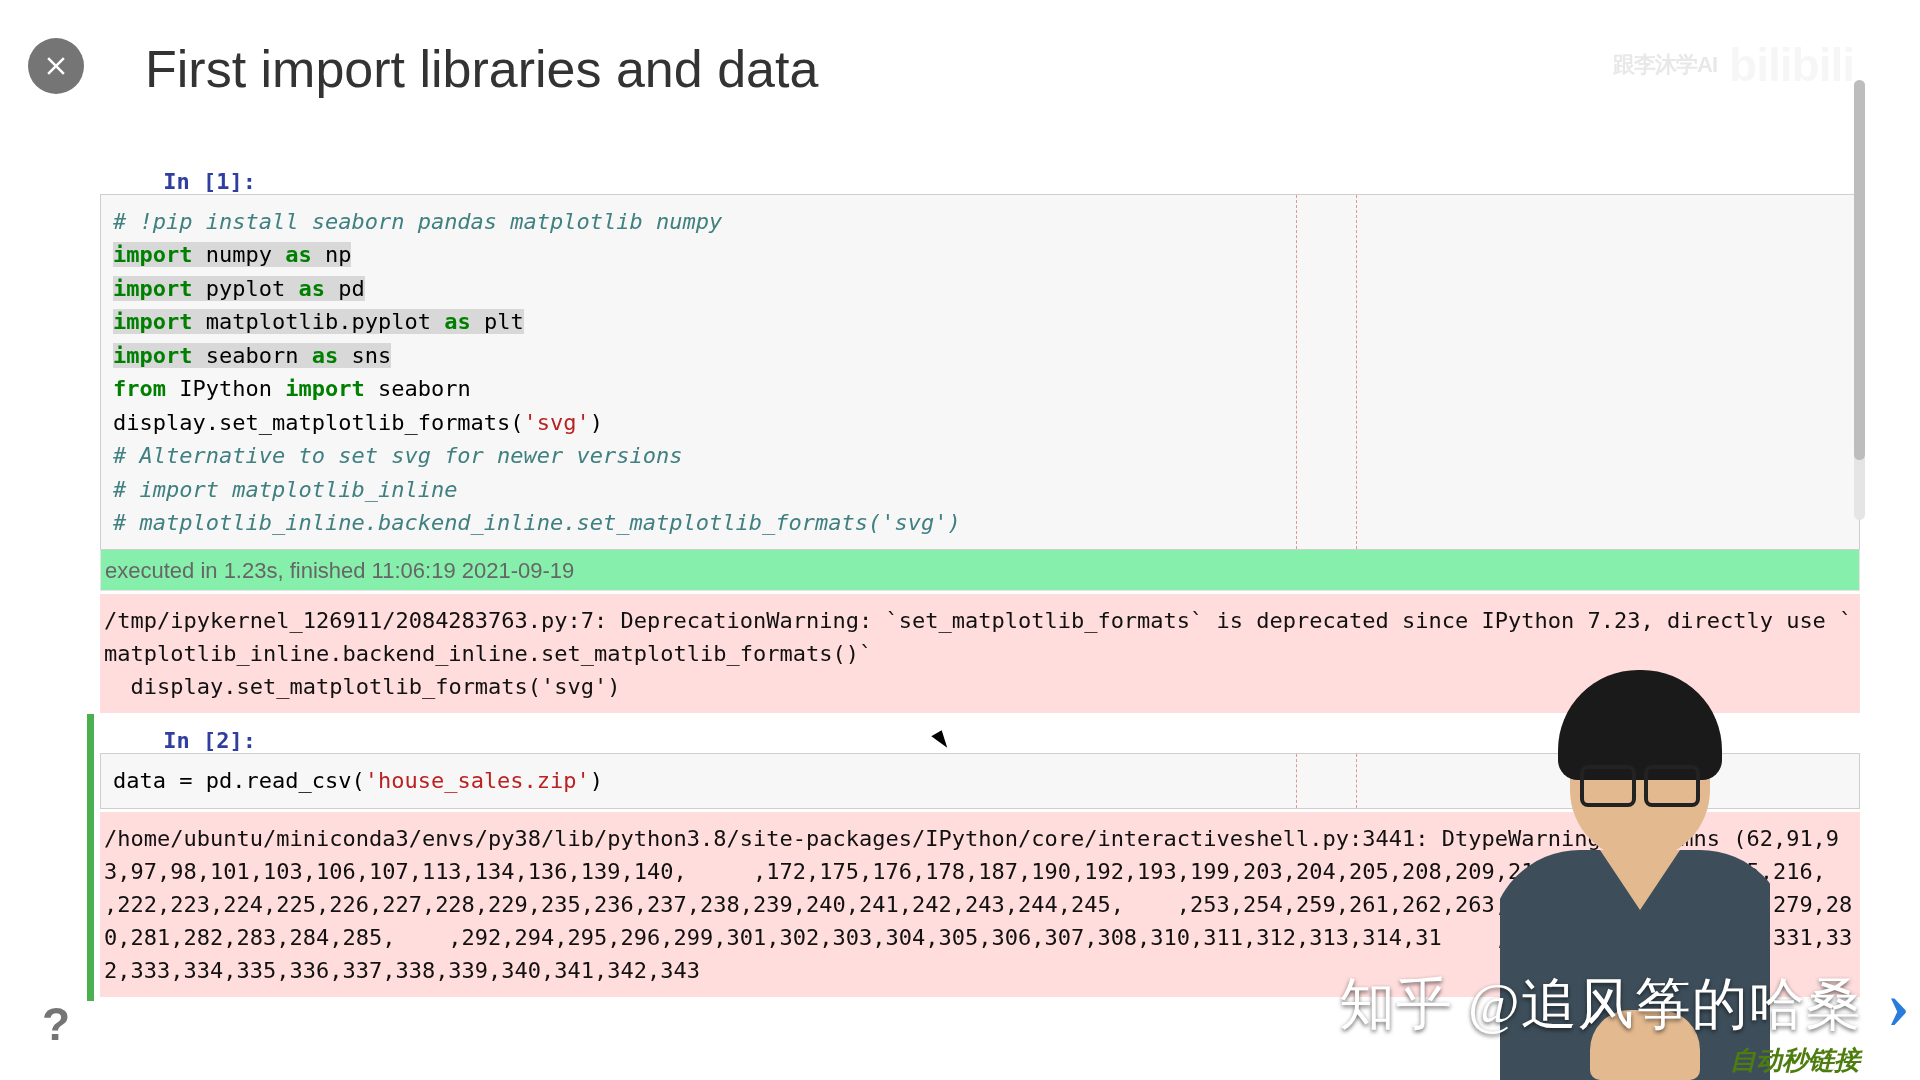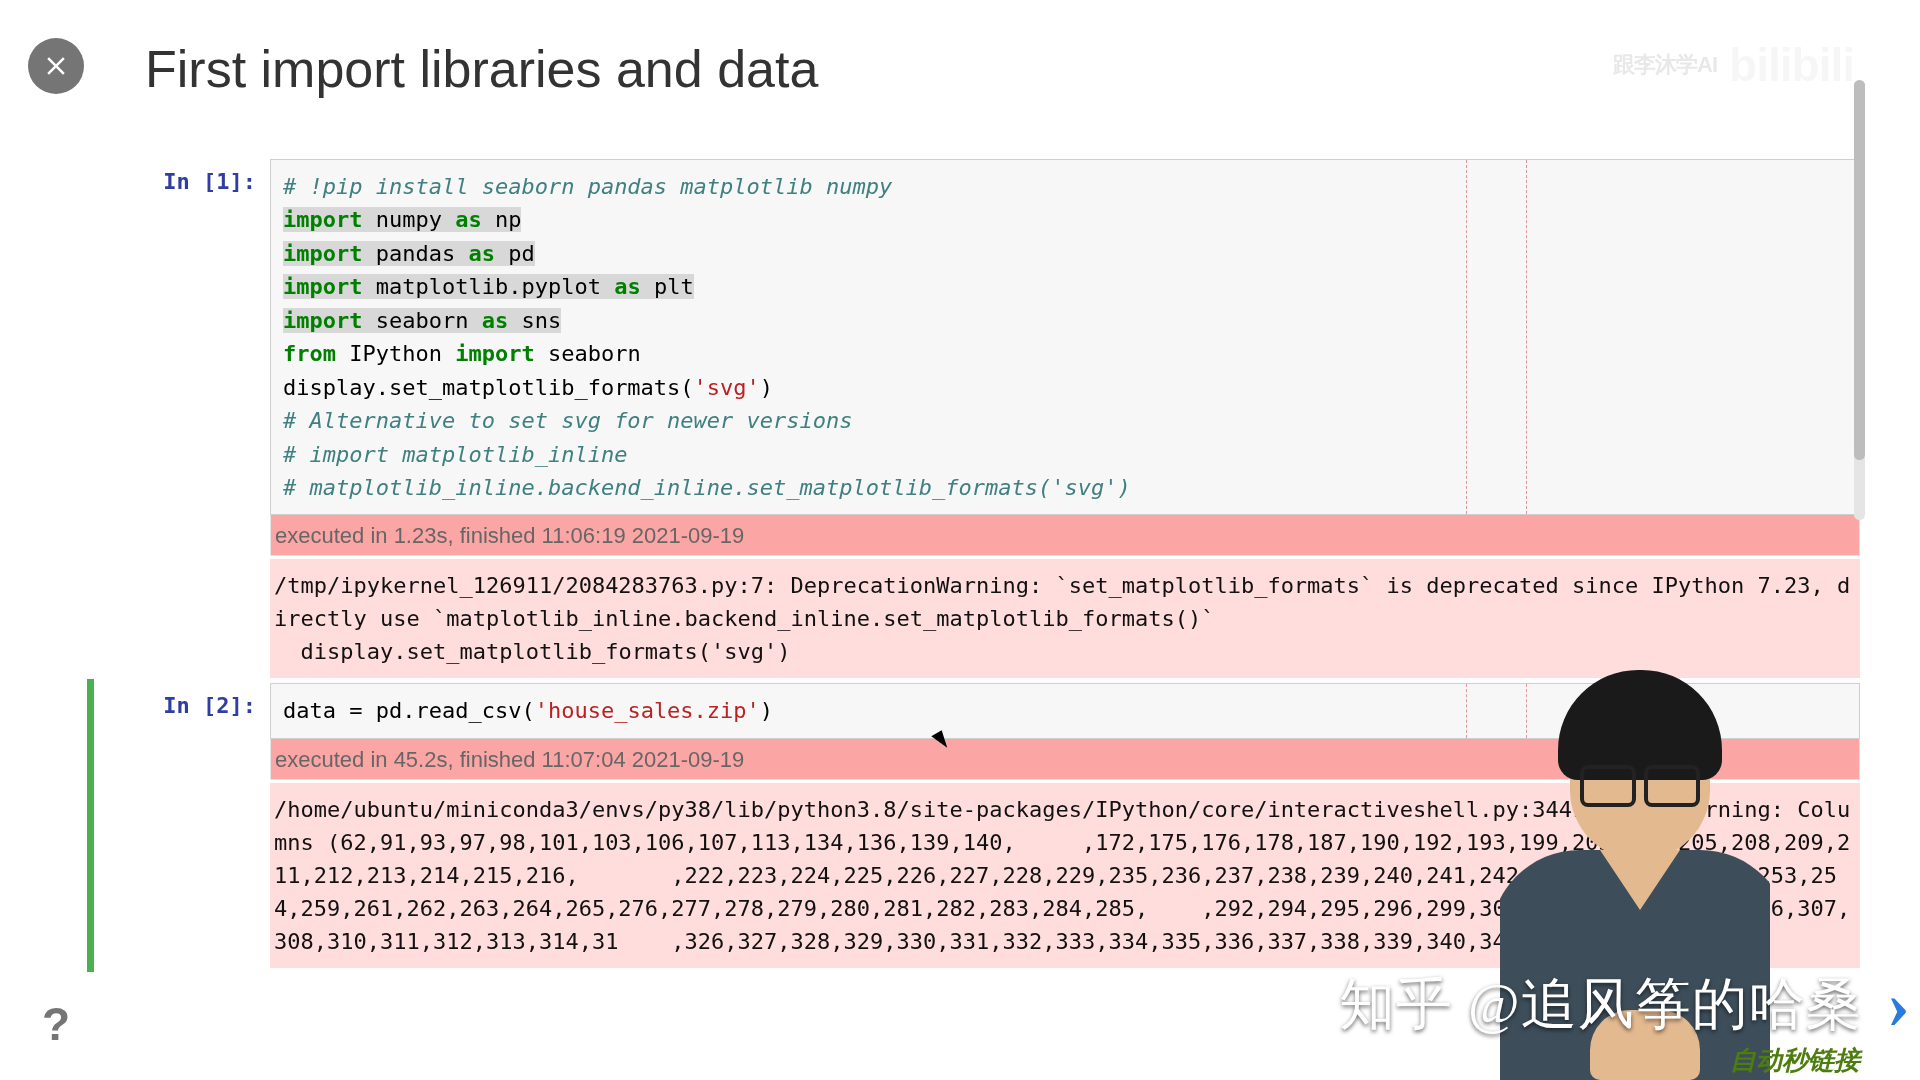--- a/index.html
+++ b/index.html
@@ -19,20 +19,21 @@
 .heading {
   font-size: 52px;
   font-weight: 400;
   color: #333;
   margin: 29px 0 60px 45px;
 }
 .cell {
   display: flex;
   margin-bottom: 5px;
   position: relative;
+  flex-direction: column;
 }
 .cell.selected::before {
   content: "";
   position: absolute;
   left: -13px;
   top: -4px;
   bottom: -4px;
   width: 7px;
   background: #4caf50;
 }
@@ -65,21 +66,21 @@
   position: absolute;
   top: 0; bottom: 0;
   border-left: 1px dashed #d99;
 }
 .ruler1 { left: 1195px; }
 .ruler2 { left: 1255px; }
 .exec-info {
   font-size: 22px;
   color: #666;
   padding: 8px 4px 6px 4px;
-  background: #fca5a5;
+  background: #86efac;
   border: 1px solid #e5e5e5;
   border-top: none;
 }
 .stderr {
   background: #fdd;
   font-family: "DejaVu Sans Mono", Menlo, Consolas, monospace;
   font-size: 22px;
   line-height: 1.5;
   padding: 10px 4px;
   white-space: pre-wrap;
@@ -245,39 +246,38 @@
 
 <div class="notebook-scroll">
 
   <h2 class="heading">First import libraries and data</h2>
 
   <div class="cell">
     <div class="prompt">In [1]:</div>
     <div class="input-area">
       <div class="code-block"><div class="ruler1"></div><div class="ruler2"></div><span class="cm-comment"># !pip install seaborn pandas matplotlib numpy</span>
 <span class="sel-hl"><span class="cm-keyword">import</span><span> numpy </span><span class="cm-keyword">as</span><span> np</span></span>
-<span class="sel-hl"><span class="cm-keyword">import</span><span> pandas </span><span class="cm-keyword">as</span><span> pd</span></span>
+<span class="sel-hl"><span class="cm-keyword">import</span><span> pyplot </span><span class="cm-keyword">as</span><span> pd</span></span>
 <span class="sel-hl"><span class="cm-keyword">import</span><span> matplotlib.pyplot </span><span class="cm-keyword">as</span><span> plt</span></span>
 <span class="sel-hl"><span class="cm-keyword">import</span><span> seaborn </span><span class="cm-keyword">as</span><span> sns</span></span>
 <span class="cm-keyword">from</span><span> IPython </span><span class="cm-keyword">import</span><span> seaborn</span>
 <span>display.set_matplotlib_formats(</span><span class="cm-string">'svg'</span><span>)</span>
 <span class="cm-comment"># Alternative to set svg for newer versions</span>
 <span class="cm-comment"># import matplotlib_inline</span>
 <span class="cm-comment"># matplotlib_inline.backend_inline.set_matplotlib_formats('svg')</span></div>
       <div class="exec-info">executed in 1.23s, finished 11:06:19 2021-09-19</div>
       <div class="stderr">/tmp/ipykernel_126911/2084283763.py:7: DeprecationWarning: `set_matplotlib_formats` is deprecated since IPython 7.23, directly use `matplotlib_inline.backend_inline.set_matplotlib_formats()`
   display.set_matplotlib_formats('svg')</div>
     </div>
   </div>
 
   <div class="cell selected">
     <div class="prompt">In [2]:</div>
     <div class="input-area">
       <div class="code-block"><div class="ruler1"></div><div class="ruler2"></div><span>data = pd.read_csv(</span><span class="cm-string">'house_sales.zip'</span><span>)</span></div>
-      <div class="exec-info">executed in 45.2s, finished 11:07:04 2021-09-19</div>
       <div class="stderr">/home/ubuntu/miniconda3/envs/py38/lib/python3.8/site-packages/IPython/core/interactiveshell.py:3441: DtypeWarning: Columns (62,91,93,97,98,101,103,106,107,113,134,136,139,140,     ,172,175,176,178,187,190,192,193,199,203,204,205,208,209,211,212,213,214,215,216,       ,222,223,224,225,226,227,228,229,235,236,237,238,239,240,241,242,243,244,245,    ,253,254,259,261,262,263,264,265,276,277,278,279,280,281,282,283,284,285,    ,292,294,295,296,299,301,302,303,304,305,306,307,308,310,311,312,313,314,31    ,326,327,328,329,330,331,332,333,334,335,336,337,338,339,340,341,342,343</div>
     </div>
   </div>
 
 </div>
 
 <div class="close-btn">
   <svg viewBox="0 0 24 24">
       <path d="M19 6.41L17.59 5 12 10.59 6.41 5 5 6.41 10.59 12 5 17.59 6.41 19 12 13.41 17.59 19 19 17.59 13.41 12z"></path>
     </svg>

